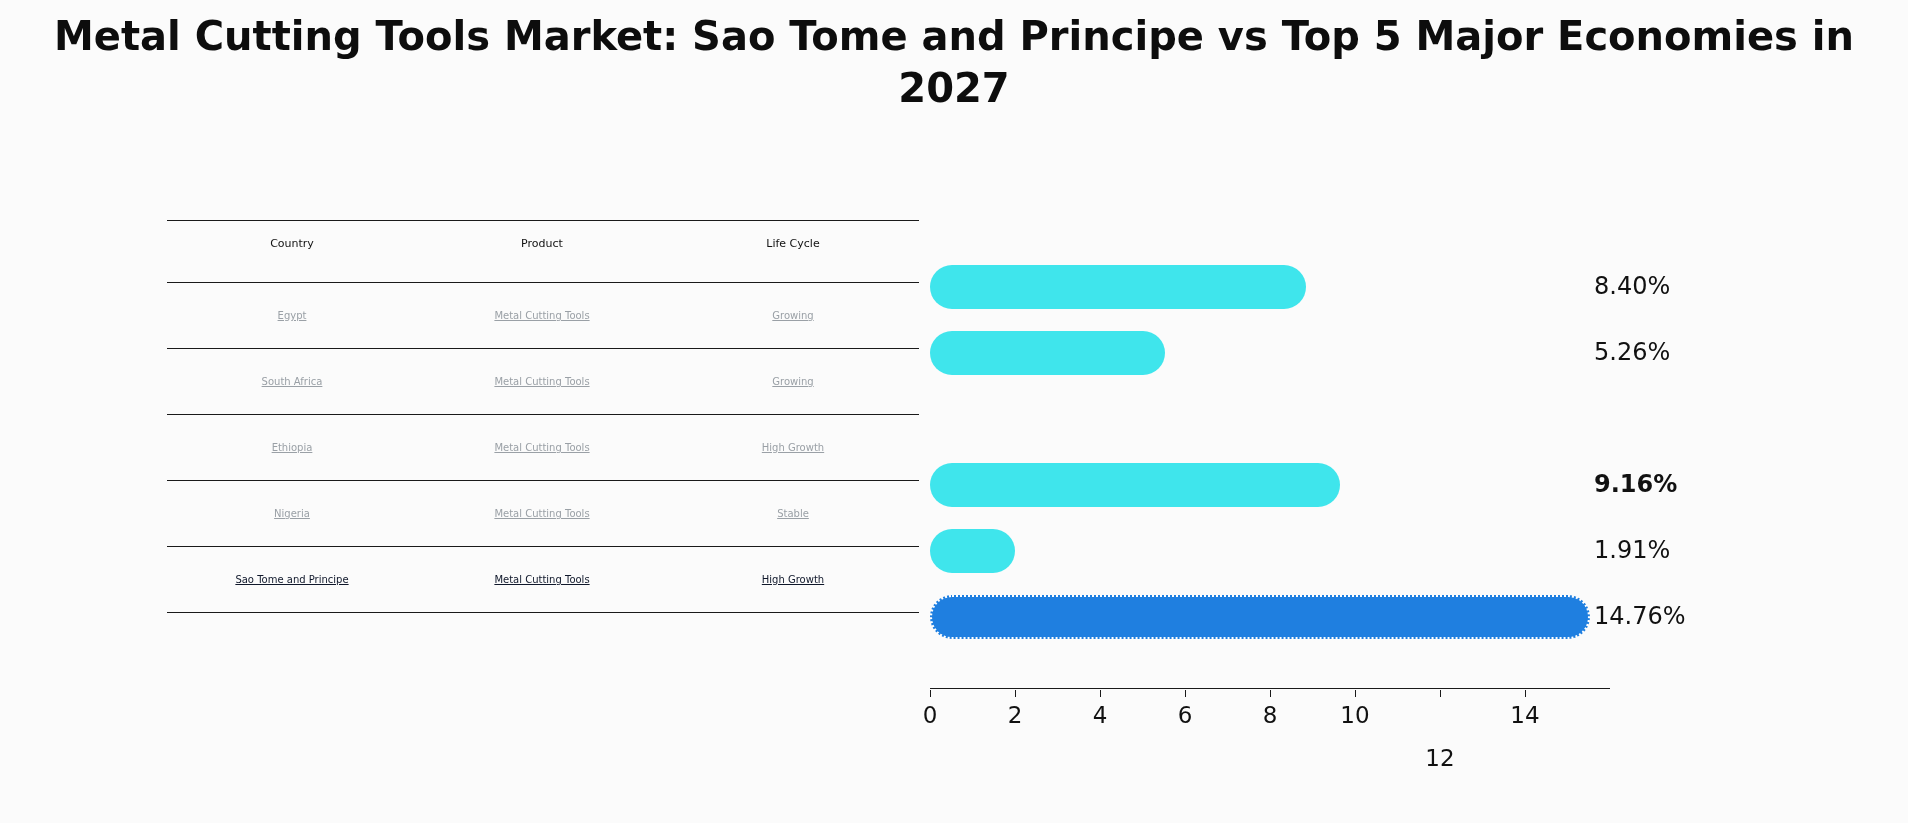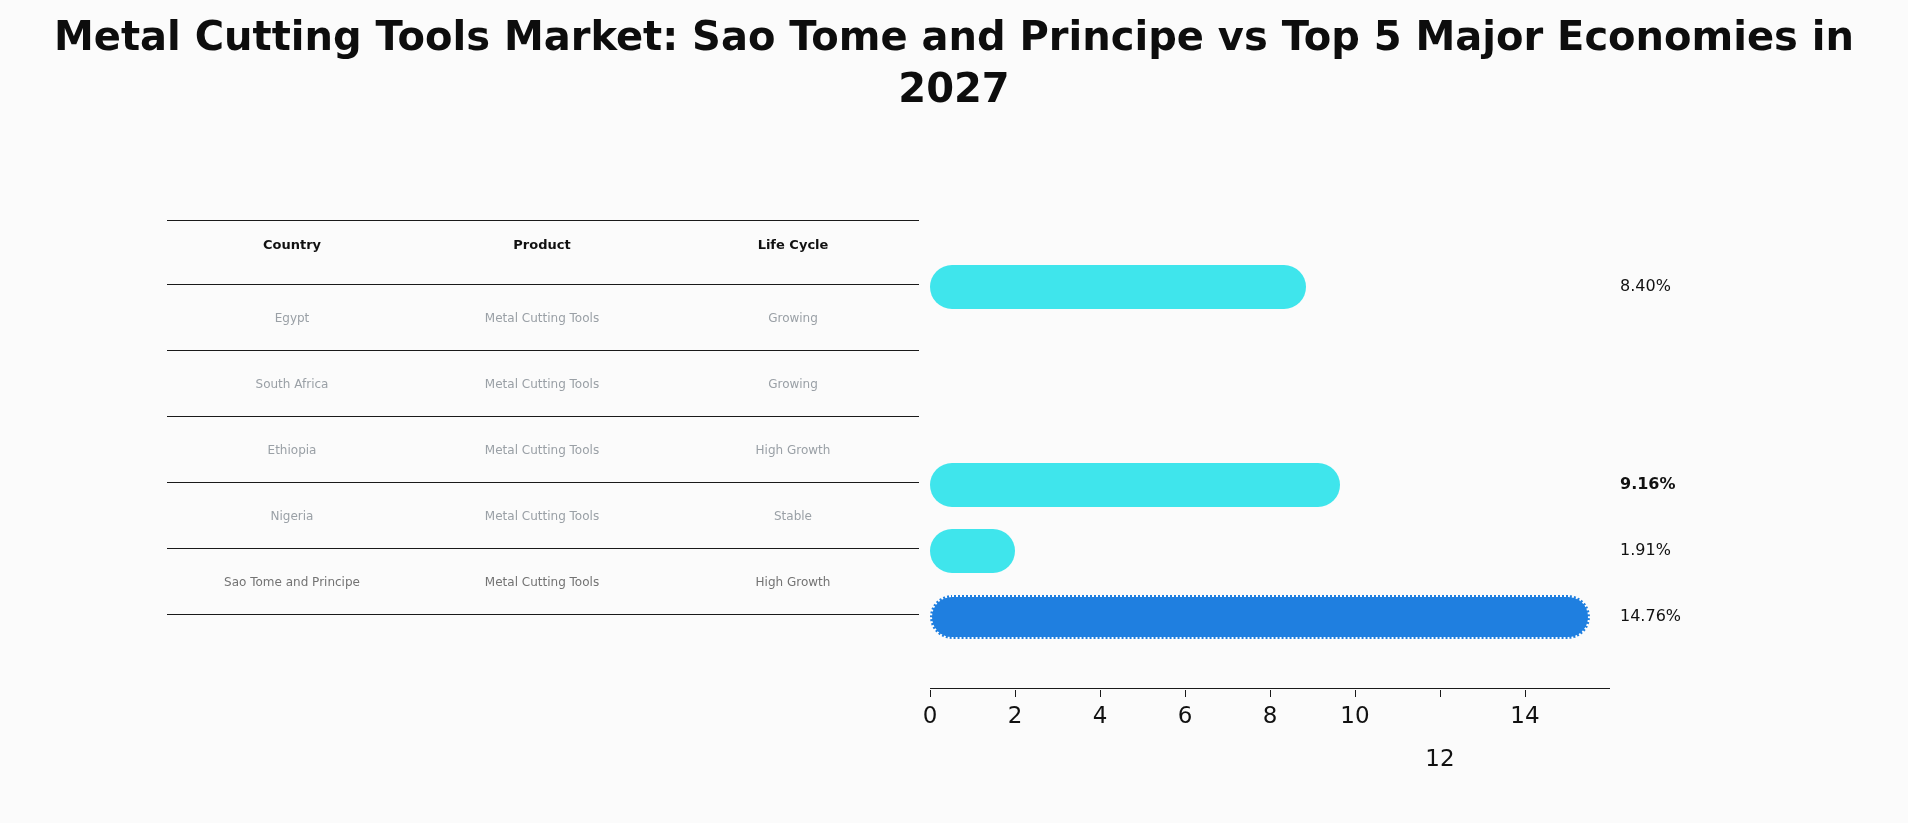--- a/index.html
+++ b/index.html
@@ -45,41 +45,42 @@
   table.data-table {
     border-collapse: collapse;
     width: 752px;
     table-layout: fixed;
   }
   table.data-table col.c1 { width: 250px; }
   table.data-table col.c2 { width: 250px; }
   table.data-table col.c3 { width: 252px; }
 
   table.data-table th {
-    font-size: 13px;
-    font-weight: bold;
+    font-size: 11px;
+    font-weight: normal;
     color: #111111;
     text-align: center;
     padding: 16px 4px 32px 4px;
     border-top: 1.4px solid #1a1a1a;
     border-bottom: 1.4px solid #1a1a1a;
     height: 34px;
     box-sizing: border-box;
   }
   table.data-table td {
-    font-size: 12px;
+    font-size: 10px;
     color: #9aa0a6;
     text-align: center;
     padding: 0;
     height: 66px;
     border-bottom: 1.4px solid #1a1a1a;
     box-sizing: border-box;
+    text-decoration: underline;
   }
   table.data-table tr.highlight td {
-    color: #737373;
+    color: #0f172a;
   }
 
   
   .chart {
     position: absolute;
     left: 930px;
     top: 70px;
     width: 700px;
     height: 500px;
   }
@@ -105,22 +106,22 @@
     background: #3fe5ec;
   }
   .bar.accent {
     background: #1f7fe0;
     border: 2px dotted #ffffff;
     box-sizing: border-box;
   }
   .bar-label {
     position: absolute;
     top: 12px;
-    left: 690px;
-    font-size: 16px;
+    left: 664px;
+    font-size: 24px;
     color: #111111;
     white-space: nowrap;
     line-height: 40px;
   }
   .axis-line {
     position: absolute;
     left: 0;
     top: 434px;
     width: 680px;
     height: 0;
@@ -196,20 +197,24 @@
   </div>
 
   <div class="chart">
     <div class="plot-area">
 
       <div class="bar-row" style="top:0px;">
         <div class="bar" style="width: 375.789px;"></div>
         <div class="bar-label">8.40%</div>
       </div>
 
+      <div class="bar-row" style="top:66px;">
+        <div class="bar" style="width: 235.316px;"></div>
+        <div class="bar-label">5.26%</div>
+      </div>
 
 
       <div class="bar-row" style="top:198px;font-weight:bold;">
         <div class="bar" style="width: 409.789px;"></div>
         <div class="bar-label">9.16%</div>
       </div>
 
       <div class="bar-row" style="top:264px;">
         <div class="bar" style="width: 85.4474px;"></div>
         <div class="bar-label">1.91%</div>

